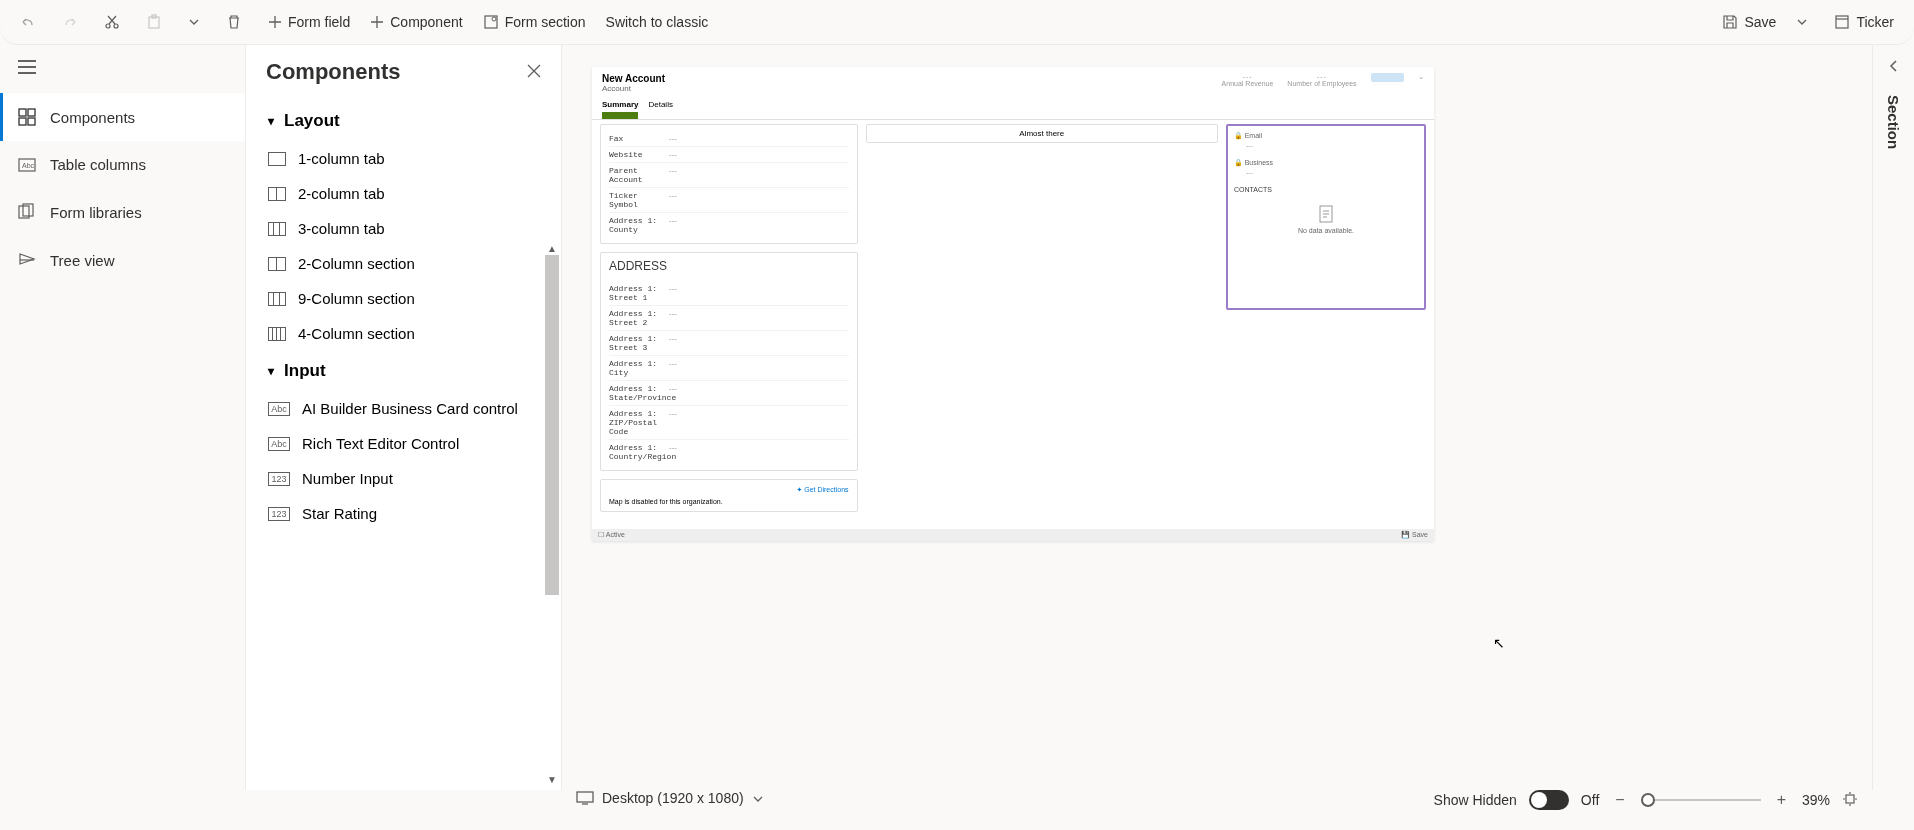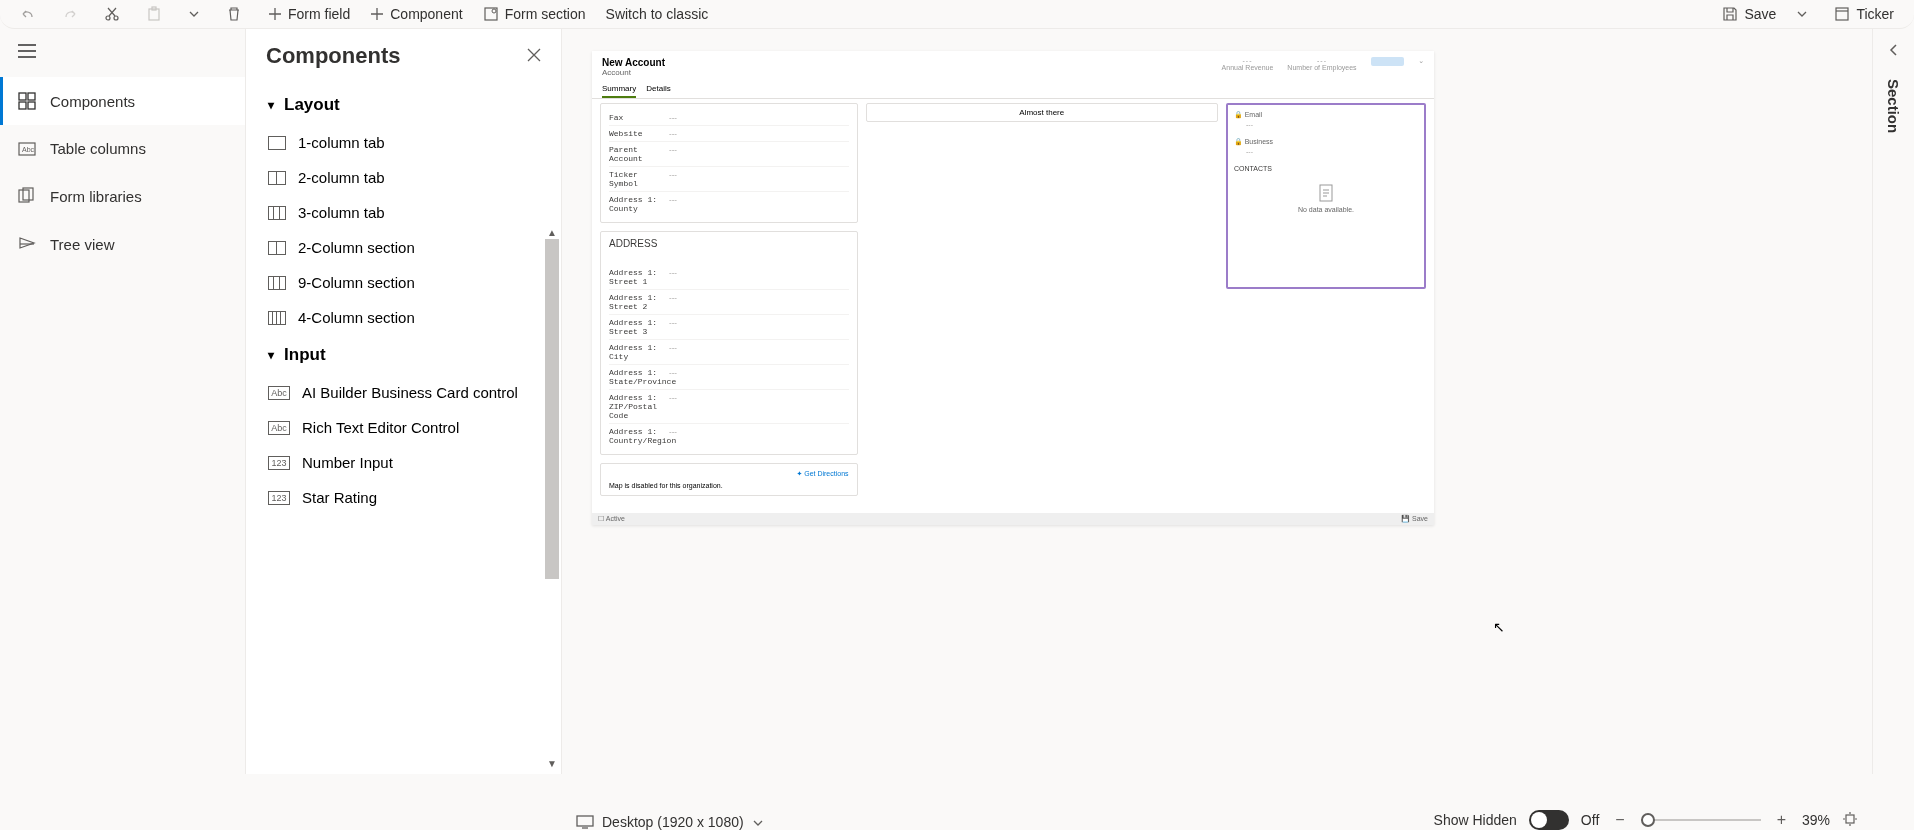--- a/index.html
+++ b/index.html
@@ -1,19 +1,19 @@
 <!DOCTYPE html>
 <html><head>
 <meta charset="utf-8">
 <style>
   * { box-sizing: border-box; margin: 0; padding: 0; font-family: "Segoe UI", sans-serif; }
   body { background: #faf9f8; width: 1914px; height: 830px; overflow: hidden; position: relative; }
 
   
-  .toolbar { height: 29px; display: flex; align-items: center; padding: 0 10px; border-bottom: 1px solid #edebe9; border-radius: 18px; }
+  .toolbar { height: 45px; display: flex; align-items: center; padding: 0 10px; border-bottom: 1px solid #edebe9; border-radius: 18px; }
   .toolbar .tb-btn { display: flex; align-items: center; padding: 0 10px; height: 45px; cursor: pointer; color: #323130; font-size: 14px; }
   .toolbar .tb-btn svg, .toolbar .tb-btn .icon { margin-right: 6px; }
   .toolbar .spacer { flex: 1; }
   .tb-icon-only { padding: 0 12px; }
   .disabled { color: #a19f9d; }
 
   
   .main { display: flex; height: calc(100% - 45px - 40px); }
 
   
@@ -50,29 +50,29 @@
 
   
   .canvas-wrap { flex:1; position: relative; background: #faf9f8; overflow: hidden; }
   .canvas { position: absolute; left: 30px; top: 22px; width: 842px; height: 474px; background: #fff; box-shadow: 0 1px 3px rgba(0,0,0,0.1); }
   
   .fp-header { padding: 6px 10px 2px 10px; display:flex; justify-content:space-between; align-items:flex-start;}
   .fp-title { font-size: 10px; font-weight:600; }
   .fp-sub { font-size: 8px; color: #666; }
   .fp-tabs { padding: 2px 10px 0 10px; font-size: 8px; display:flex; gap:10px; border-bottom:1px solid #e1dfdd;}
   .fp-tab { padding: 3px 0; }
-  .fp-tab.active { border-bottom: 2px solid #4d7c0f; font-weight:400;}
+  .fp-tab.active { border-bottom: 7px solid #4d7c0f; font-weight:700;}
   .fp-body { display:flex; padding: 4px 8px; gap: 8px; height: calc(100% - 56px);}
   .fp-col { flex:1; }
   .fp-card { border: 1px solid #e1dfdd; border-radius: 2px; margin-bottom:8px; padding: 6px 8px;}
   .fp-row { display:flex; font-size:8px; border-bottom:1px solid #f3f2f1; padding:3px 0;}
   .fp-row:last-child{border-bottom:none;}
   .fp-row .lbl{ width: 60px; color:#3b3a39;font-family:Liberation Mono, monospace;}
   .fp-row .val{ color:#a19f9d;}
-  .fp-card-title{ font-size:10px; color:#3b3a39; margin-bottom:16px;}
+  .fp-card-title{ font-size:12px; color:#3b3a39; margin-bottom:8px;}
   .fp-middle{ flex:1.3; }
   .fp-middle .almost { font-size:8px; text-align:center; padding: 4px; border:1px solid #e1dfdd; border-radius:2px; margin-bottom:8px;}
   .fp-right{ width: 200px; border:2px solid #9b7cc9; border-radius:2px; padding:6px; height: 186px;}
   .fp-right .mini-row{ font-size:7px; margin-bottom:10px;}
   .fp-right .mini-row .ml{ color:#666;}
   .fp-right .mini-row .mv{ color:#a19f9d; margin-left:12px; margin-top:2px;}
   .fp-right .contacts-hdr{ font-size:7px; color:#3b3a39; margin-top:4px;}
   .fp-right .nodata{ text-align:center; font-size:7px; color:#666; margin-top:12px;}
   .fp-right .nodata svg{display:block; margin: 4px auto;}
   .fp-footer{position:absolute; bottom:0; left:0; right:0; height:12px; background:#efefef; font-size:7px; color:#666; display:flex; align-items:center; padding:0 6px; justify-content:space-between;}
@@ -82,21 +82,21 @@
   .fp-headermeta .blur{ background:#cde3f6; color:transparent; border-radius:2px; padding:1px 8px;}
   .fp-headerstack{display:flex; flex-direction:column; align-items:center;}
   .fp-headerstack .dots{letter-spacing:1px;}
 
   
   .right-collapsed { width:42px; border-left:1px solid #edebe9; background:#faf9f8; display:flex; flex-direction:column; align-items:center; padding-top:14px; }
   .right-collapsed .chev { cursor:pointer; margin-bottom:18px; font-size:16px; color:#605e5c;}
   .right-collapsed .vtext { writing-mode: vertical-rl; font-size:15px; font-weight:600; color:#323130; }
 
   
-  .bottom-bar { position:absolute; bottom:0; left:562px; right:42px; height:40px; background:#faf9f8; display:flex; align-items:flex-end; padding:0 14px; font-size:14px; color:#323130;}
+  .bottom-bar { position:absolute; bottom:0; left:562px; right:42px; height:40px; background:#faf9f8; display:flex; align-items:flex-start; padding:0 14px; font-size:14px; color:#323130;}
   .bottom-bar .bb-left{ display:flex; align-items:center; gap:8px;}
   .bottom-bar .bb-spacer{ flex:1;}
   .bottom-bar .bb-right{ display:flex; align-items:center; gap:12px;}
   .toggle { width:40px; height:20px; background:#323130; border-radius:10px; position:relative; cursor:pointer;}
   .toggle .knob{ position:absolute; left:2px; top:2px; width:16px; height:16px; background:#fff; border-radius:50%;}
   .zoom-track{ width:120px; height:2px; background:#c8c6c4; position:relative;}
   .zoom-thumb{ position:absolute; left:0; top:-6px; width:14px; height:14px; border:2px solid #605e5c; background:#fff; border-radius:50%;}
   .zoom-btn{ cursor:pointer; color:#605e5c; font-size:16px; padding:0 4px;}
   .fit-icon{ cursor:pointer;}
 

